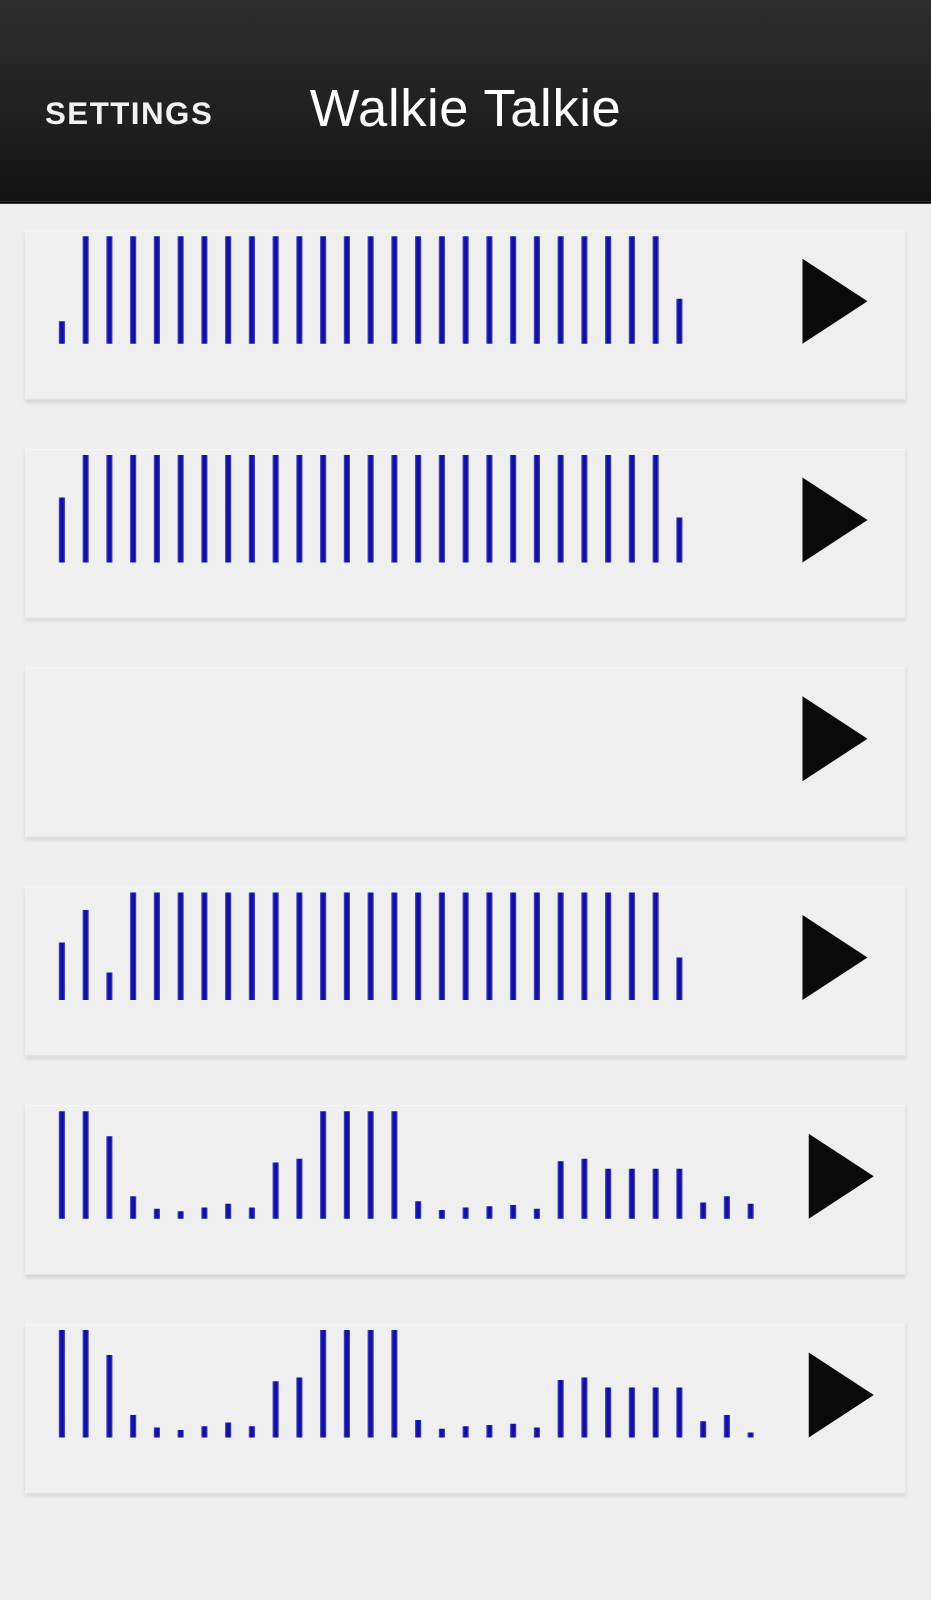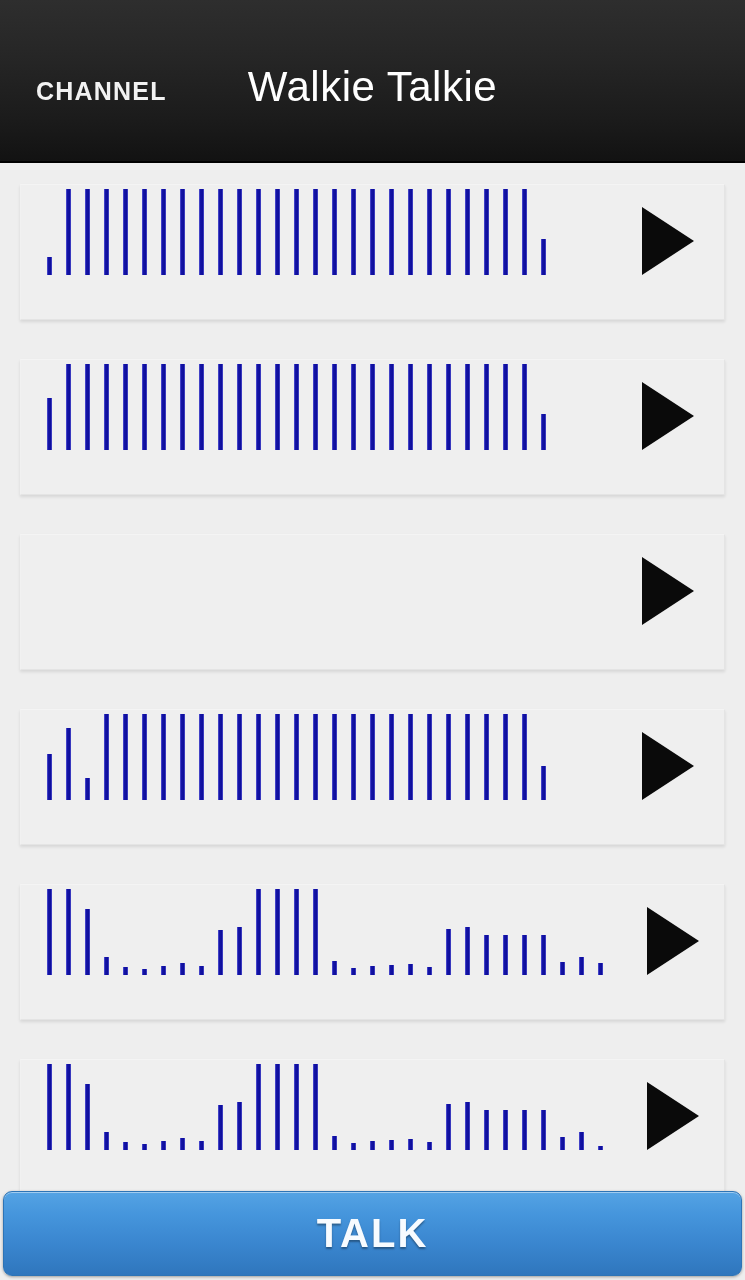--- a/index.html
+++ b/index.html
@@ -134,21 +134,21 @@
     letter-spacing:2px;
     text-shadow:0 2px 2px rgba(0,0,0,0.35);
   }
 </style>
 </head>
 <body>
 
 <div id="app">
 
   <div class="header">
-    <div class="hdr-btn">CHANNEL</div>
+    <div class="hdr-btn">SETTINGS</div>
     <div class="hdr-title">Walkie Talkie</div>
   </div>
 
   <div class="list" id="message-list">
       <div class="msg-row">
         <div class="wave">
           <div class="wave-inner">
             <span class="bar" style="height: 18px;"></span>
             <span class="bar" style="height: 86px;"></span>
             <span class="bar" style="height: 86px;"></span>
@@ -335,19 +335,14 @@
             <span class="bar" style="height: 18px;"></span>
             <span class="bar" style="height: 4px;"></span>
           </div>
         </div>
         <div class="play-wrap">
           <div class="play-tri"></div>
         </div>
       </div>
     </div>
 
-  <div class="talk-bar">
-    <div class="talk-btn">
-      <span class="talk-label">TALK</span>
-    </div>
-  </div>
 
 </div>
 
 </body></html>

